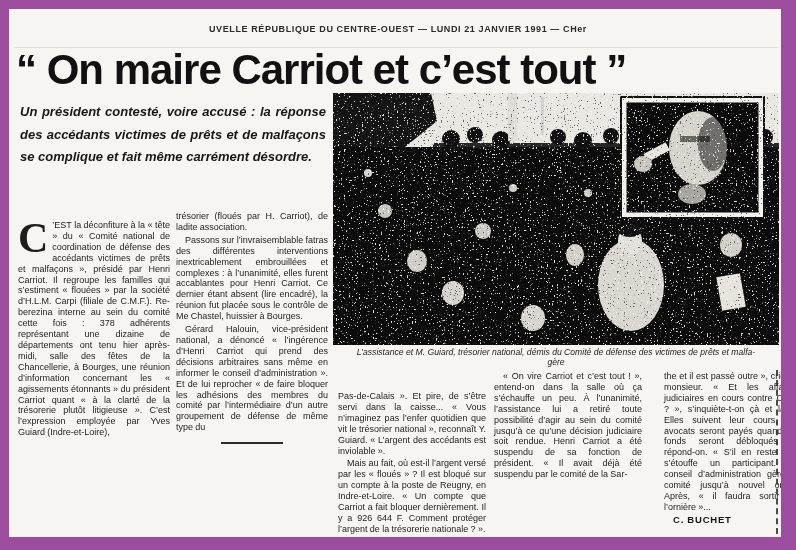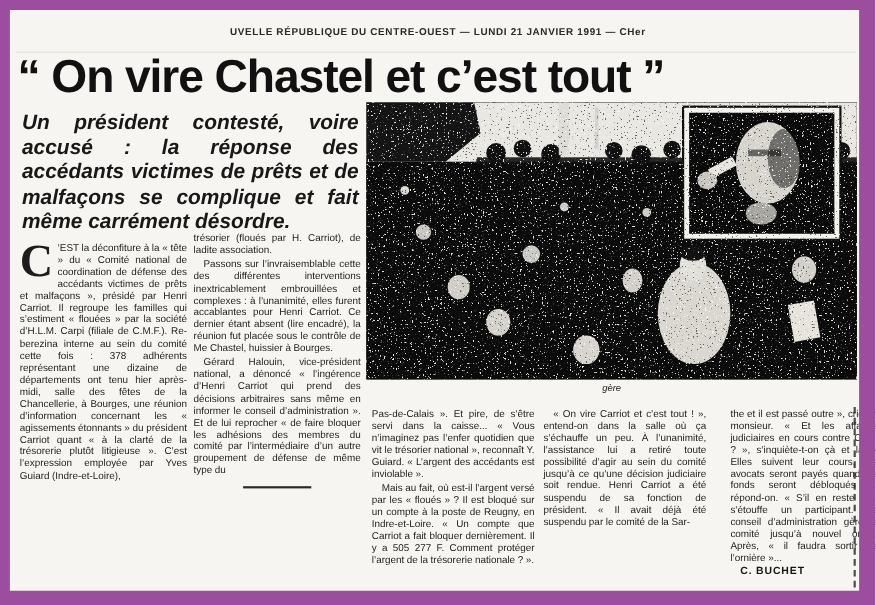--- a/index.html
+++ b/index.html
@@ -24,42 +24,42 @@
     position:absolute;top:47px;left:14px;right:18px;height:1px;
     background:#e3dfd8;z-index:4;
   }
   .headline{
     position:absolute;top:48px;left:16px;width:766px;z-index:5;
     font-size:42px;font-weight:bold;letter-spacing:-1px;line-height:1.05;
     white-space:nowrap;color:#111;
   }
   .lede{
     position:absolute;top:101px;left:20px;width:306px;z-index:5;
-    font-size:19px;font-weight:bold;font-style:italic;line-height:22.5px;
+    font-size:13px;font-weight:bold;font-style:italic;line-height:22.5px;
     text-align:justify;color:#181818;
   }
   .photo{
     position:absolute;top:93px;left:333px;width:446px;height:252px;z-index:3;
     background:#0b0b0b;
   }
   .caption{
     position:absolute;top:347px;left:333px;width:446px;z-index:5;
     font-size:8.6px;font-style:italic;line-height:10px;text-align:center;
     color:#222;
   }
   .col{
     position:absolute;z-index:5;
     font-size:9px;line-height:10.9px;text-align:justify;
     hyphens:auto;-webkit-hyphens:auto;word-spacing:-0.2px;color:#1d1d1d;
   }
   .col p{margin:0 0 2px 0;text-indent:9px;}
   .col p.noindent{text-indent:0;}
   #col1{top:220px;left:18px;width:152px;}
   #col2{top:211px;left:176px;width:152px;}
-  #col3{top:371px;left:338px;width:148px;}
+  #col3{top:391px;left:338px;width:148px;}
   #col4{top:371px;left:494px;width:148px;}
   #col5{top:371px;left:624px;width:134px;margin-left:40px;}
   .short-rule{
     width:62px;height:2px;background:#2b2b2b;border:0;
     margin:9px auto 0 auto;
   }
   .byline{
     margin-top:5px;font-weight:bold;font-size:9.5px;
     letter-spacing:.8px;text-indent:0;padding-right:12px;color:#161616;
   }
@@ -72,21 +72,21 @@
   }
 </style>
 </head>
 <body>
 
 <div id="stage">
 
   <div class="masthead">UVELLE RÉPUBLIQUE DU CENTRE-OUEST — LUNDI 21 JANVIER 1991 — CHer</div>
   <div class="masthead-rule"></div>
 
-  <h1 class="headline" style="margin:0;">“ On vire Chastel et c’est tout ”</h1>
+  <h1 class="headline" style="margin:0;">“ On maire Carriot et c’est tout ”</h1>
 
   <div class="lede">Un président contesté, voire accusé : la réponse des accédants victimes de prêts et de malfaçons se complique et fait même carrément désordre.</div>
 
   <div class="photo">
     <svg width="446" height="252" viewBox="0 0 446 252">
       <defs>
         <filter id="fw" x="0%" y="0%" width="100%" height="100%">
           <feTurbulence type="fractalNoise" baseFrequency="0.62" numOctaves="2" seed="11" result="n"></feTurbulence>
           <feColorMatrix in="n" type="matrix" values="0 0 0 0 0.93  0 0 0 0 0.93  0 0 0 0 0.9  8 8 8 0 -14.2"></feColorMatrix>
         </filter>
@@ -148,37 +148,38 @@
         <ellipse cx="21" cy="66" rx="9" ry="8" fill="#c9c7c0"></ellipse>
         <ellipse cx="70" cy="96" rx="14" ry="10" fill="#cfcdc6" opacity="0.8"></ellipse>
       </g>
 
       <rect width="446" height="252" filter="url(#fw)" opacity="0.9"></rect>
       <rect width="446" height="252" filter="url(#fb)" opacity="0.75"></rect>
     </svg>
   </div>
 
   <div class="caption">
+    <div>L’assistance et M. Guiard, trésorier national, démis du Comité de défense des victimes de prêts et malfa-</div>
     <div>gère</div>
   </div>
 
   <div class="col" id="col1">
     <p class="noindent"><span style="float:left;font-family:'Liberation Serif',serif;font-weight:bold;font-size:42px;line-height:32px;padding:2px 4px 0 0;">C</span><span>’EST la déconfiture à la « tête » du « Comité national de coordination de défense des accédants victimes de prêts et malfaçons », présidé par Henri Carriot. Il regroupe les familles qui s’estiment « flouées » par la société d’H.L.M. Carpi (filiale de C.M.F.). Re-berezina interne au sein du comité cette fois : 378 adhérents représentant une dizaine de départements ont tenu hier après-midi, salle des fêtes de la Chancellerie, à Bourges, une réunion d’information concernant les « agissements étonnants » du président Carriot quant « à la clarté de la trésorerie plutôt litigieuse ». C’est l’expression employée par Yves Guiard (Indre-et-Loire),</span></p>
   </div>
 
   <div class="col" id="col2">
     <p class="noindent">trésorier (floués par H. Carriot), de ladite association.</p>
-    <p>Passons sur l’invraisemblable cette des différentes interventions inextricablement embrouillées et complexes : à l’unanimité, elles furent accablantes pour Henri Carriot. Ce dernier étant absent (lire encadré), la réunion fut placée sous le contrôle de Me Chastel, huissier à Bourges.</p>
+    <p>Passons sur l’invraisemblable fatras des différentes interventions inextricablement embrouillées et complexes : à l’unanimité, elles furent accablantes pour Henri Carriot. Ce dernier étant absent (lire encadré), la réunion fut placée sous le contrôle de Me Chastel, huissier à Bourges.</p>
     <p>Gérard Halouin, vice-président national, a dénoncé « l’ingérence d’Henri Carriot qui prend des décisions arbitraires sans même en informer le conseil d’administration ». Et de lui reprocher « de faire bloquer les adhésions des membres du comité par l’intermédiaire d’un autre groupement de défense de même type du</p>
     <hr class="short-rule">
   </div>
 
   <div class="col" id="col3">
     <p class="noindent">Pas-de-Calais ». Et pire, de s’être servi dans la caisse... « Vous n’imaginez pas l’enfer quotidien que vit le trésorier national », reconnaît Y. Guiard. « L’argent des accédants est inviolable ».</p>
-    <p>Mais au fait, où est-il l’argent versé par les « floués » ? Il est bloqué sur un compte à la poste de Reugny, en Indre-et-Loire. « Un compte que Carriot a fait bloquer dernièrement. Il y a 505 277 F. Comment protéger l’argent de la trésorerie nationale ? ».</p>
+    <p>Mais au fait, où est-il l’argent versé par les « floués » ? Il est bloqué sur un compte à la poste de Reugny, en Indre-et-Loire. « Un compte que Carriot a fait bloquer dernièrement. Il y a 926 644 F. Comment protéger l’argent de la trésorerie nationale ? ».</p>
   </div>
 
   <div class="col" id="col4">
     <p>« On vire Carriot et c’est tout ! », entend-on dans la salle où ça s’échauffe un peu. À l’unanimité, l’assistance lui a retiré toute possibilité d’agir au sein du comité jusqu’à ce qu’une décision judiciaire soit rendue. Henri Carriot a été suspendu de sa fonction de président. « Il avait déjà été suspendu par le comité de la Sar-</p>
   </div>
 
   <div class="col" id="col5">
     <p class="noindent">the et il est passé outre », crie un monsieur. « Et les affaires judiciaires en cours contre Carpi ? », s’inquiète-t-on çà et là. « Elles suivent leur cours, les avocats seront payés quand les fonds seront débloqués », répond-on. « S’il en reste ! », s’étouffe un participant. Le conseil d’administration gère le comité jusqu’à nouvel ordre. Après, « il faudra sortir de l’ornière »...</p>
     <p class="byline">C. BUCHET</p>
   </div>

